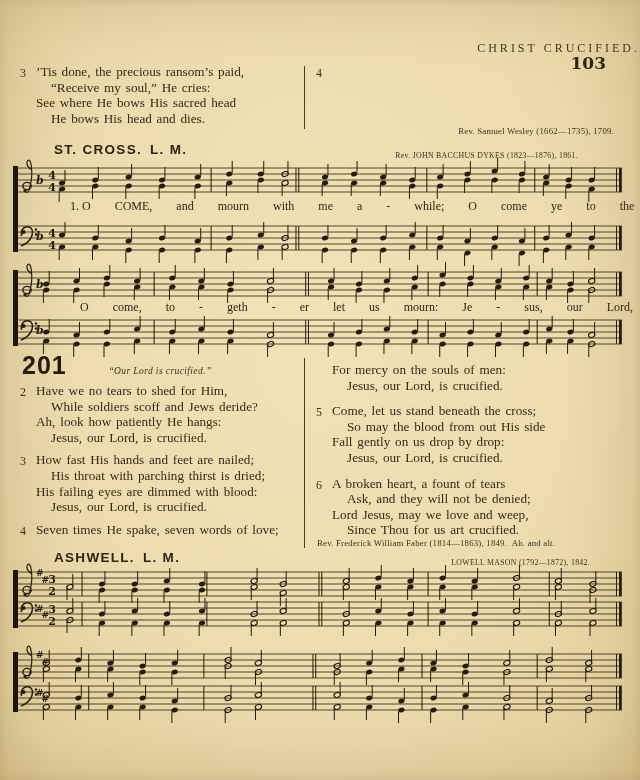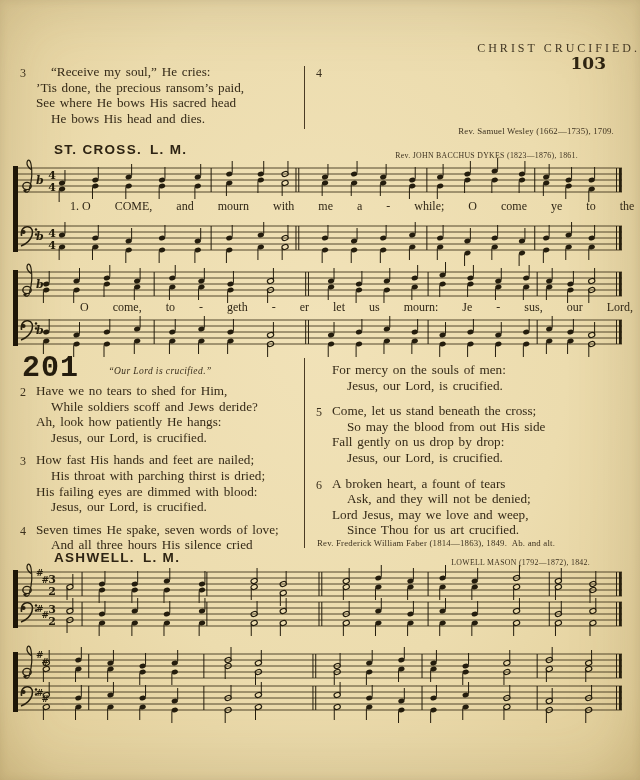--- a/index.html
+++ b/index.html
@@ -17,21 +17,21 @@
   .header{top:41px;left:0;width:640px;text-align:right;font-size:12px;letter-spacing:3px;color:#413624;}
   .pageno{top:33px;right:34px;font-size:17px;font-weight:bold;color:#2e2412;font-family:"DejaVu Serif",serif;margin-top:20px;}
   .vcol .verse{display:flex;margin-bottom:7px;}
   .vnum{flex:none;width:16px;font-size:12px;padding-top:2px;color:#3a2f1d;}
   .vline{font-size:13.2px;line-height:15.6px;word-spacing:1.5px;white-space:pre;}
   .vline.indent{padding-left:15px;}
   .attr{font-size:8.8px;letter-spacing:.2px;color:#3d3220;}
   .divider{width:1px;background:#4a3b24;}
   .tune-title{font-family:"Liberation Sans",sans-serif;font-weight:bold;font-size:13.5px;letter-spacing:1.3px;color:#2e2413;}
   .composer{font-size:7.8px;letter-spacing:.3px;color:#3d3220;text-align:right;}
-  .hymn-number{font-family:Liberation Mono, monospace;font-weight:bold;font-size:30px;color:#241c0e;letter-spacing:1px;}
+  .hymn-number{font-family:Liberation Sans, sans-serif;font-weight:bold;font-size:25px;color:#241c0e;letter-spacing:1px;}
   .caption{font-style:italic;font-size:9.5px;letter-spacing:.4px;color:#3a2f1d;text-align:center;}
   .lyricline{display:flex;justify-content:space-between;font-size:12px;color:#2f2616;}
   .lyricline span{white-space:pre;margin-left:24px;}
   .sysbar{background:#181206;width:5px;}
   .staff-svg{position:absolute;}
   #tl-verses{left:20px;top:64px;width:286px;}
   #tr-verses{left:316px;top:64px;width:300px;}
   #div1{left:304px;top:66px;height:63px;}
   #wesley{left:316px;top:126px;width:298px;text-align:right;}
   #t1title{left:54px;top:142px;}
@@ -52,22 +52,22 @@
 <body>
 
 <div class="page">
   <div class="abs header">CHRIST CRUCIFIED.</div>
   <div class="abs pageno">103</div>
 
   <div class="abs vcol" id="tl-verses">
       <div class="verse">
         <span class="vnum">3</span>
         <div>
+          <div class="vline">’Tis done, the precious ransom’s paid,</div>
           <div class="vline indent">“Receive my soul,” He cries:</div>
-          <div class="vline">’Tis done, the precious ransom’s paid,</div>
           <div class="vline">See where He bows His sacred head</div>
           <div class="vline indent">He bows His head and dies.</div>
         </div>
       </div>
     </div>
   <div class="abs divider" id="div1"></div>
   <div class="abs vcol" id="tr-verses">
       <div class="verse">
         <span class="vnum">4</span>
       </div>
@@ -140,21 +140,20 @@
           <div class="vline">How fast His hands and feet are nailed;</div>
           <div class="vline indent">His throat with parching thirst is dried;</div>
           <div class="vline">His failing eyes are dimmed with blood:</div>
           <div class="vline indent">Jesus, our Lord, is crucified.</div>
         </div>
       </div>
       <div class="verse">
         <span class="vnum">4</span>
         <div>
           <div class="vline">Seven times He spake, seven words of love;</div>
-          <div class="vline indent">And all three hours His silence cried</div>
         </div>
       </div>
     </div>
   <div class="abs divider" id="div2"></div>
   <div class="abs vcol" id="col-right">
       <div class="verse">
         <span class="vnum"></span>
         <div>
           <div class="vline">For mercy on the souls of men:</div>
           <div class="vline indent">Jesus, our Lord, is crucified.</div>

